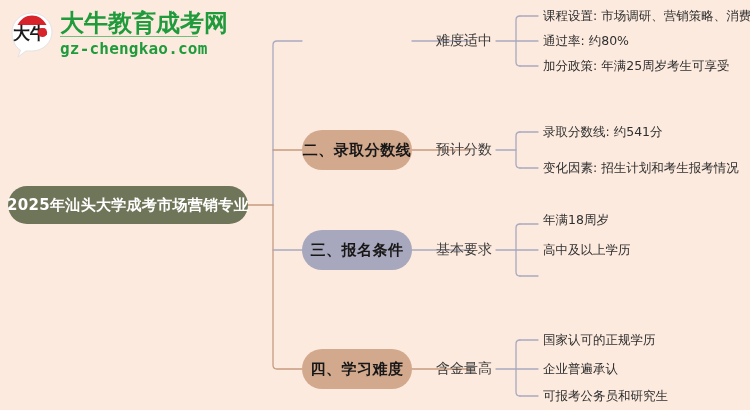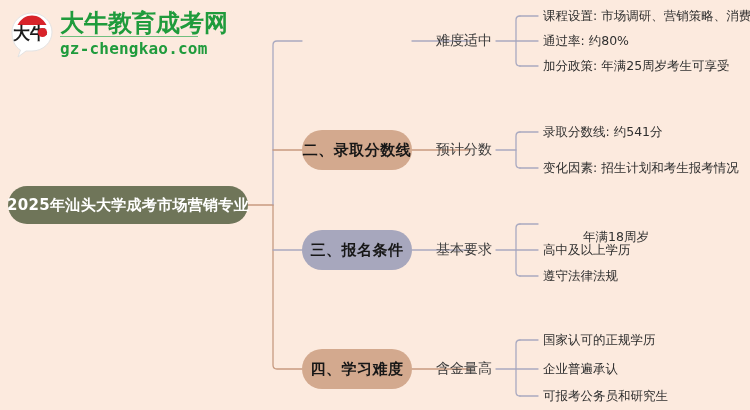--- a/index.html
+++ b/index.html
@@ -130,23 +130,22 @@
   <div class="leaf-label" style="top:41px;">通过率: 约80%</div>
   <div class="leaf-label" style="top:66px;">加分政策: 年满25周岁考生可享受</div>
 
   <div class="node branch-node branch-tan" style="top:130px;">二、录取分数线</div>
   <div class="sub-label" style="left:436px;top:150px;">预计分数</div>
   <div class="leaf-label" style="top:132px;">录取分数线: 约541分</div>
   <div class="leaf-label" style="top:168px;">变化因素: 招生计划和考生报考情况</div>
 
   <div class="node branch-node branch-purple" style="top:230px;">三、报名条件</div>
   <div class="sub-label" style="left:436px;top:250px;">基本要求</div>
-  <div class="leaf-label" style="top:237px;margin-left:40px;">年满18周岁</div>
+  <div class="leaf-label" style="top:220px;">年满18周岁</div>
   <div class="leaf-label" style="top:250px;">高中及以上学历</div>
-  <div class="leaf-label" style="top:276px;">遵守法律法规</div>
 
   <div class="node branch-node branch-tan" style="top:349px;">四、学习难度</div>
   <div class="sub-label" style="left:436px;top:369px;">含金量高</div>
   <div class="leaf-label" style="top:340px;">国家认可的正规学历</div>
   <div class="leaf-label" style="top:369px;">企业普遍承认</div>
   <div class="leaf-label" style="top:396px;">可报考公务员和研究生</div>
 
 </div>
 
 </body></html>

